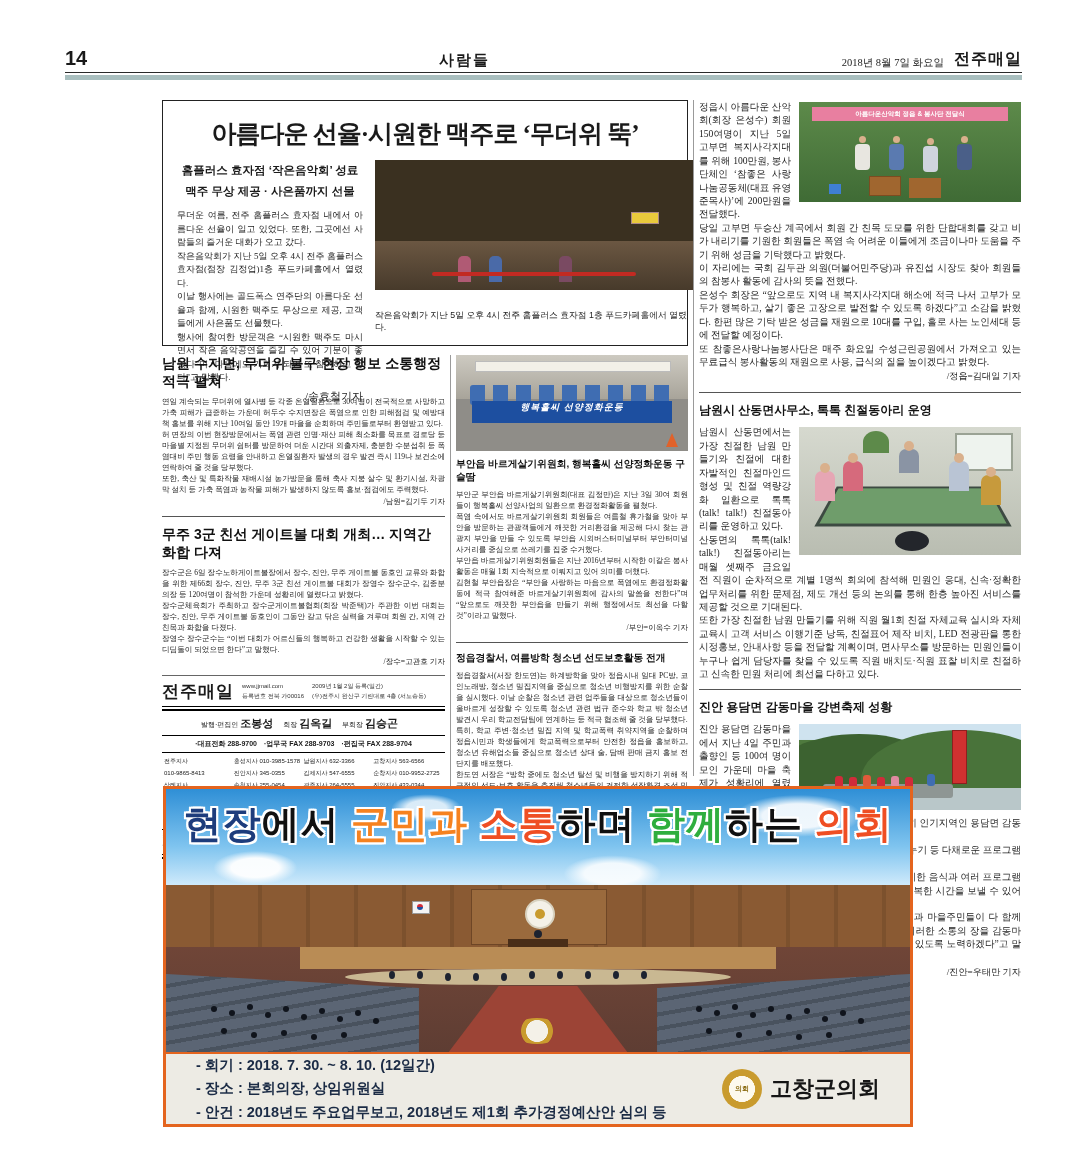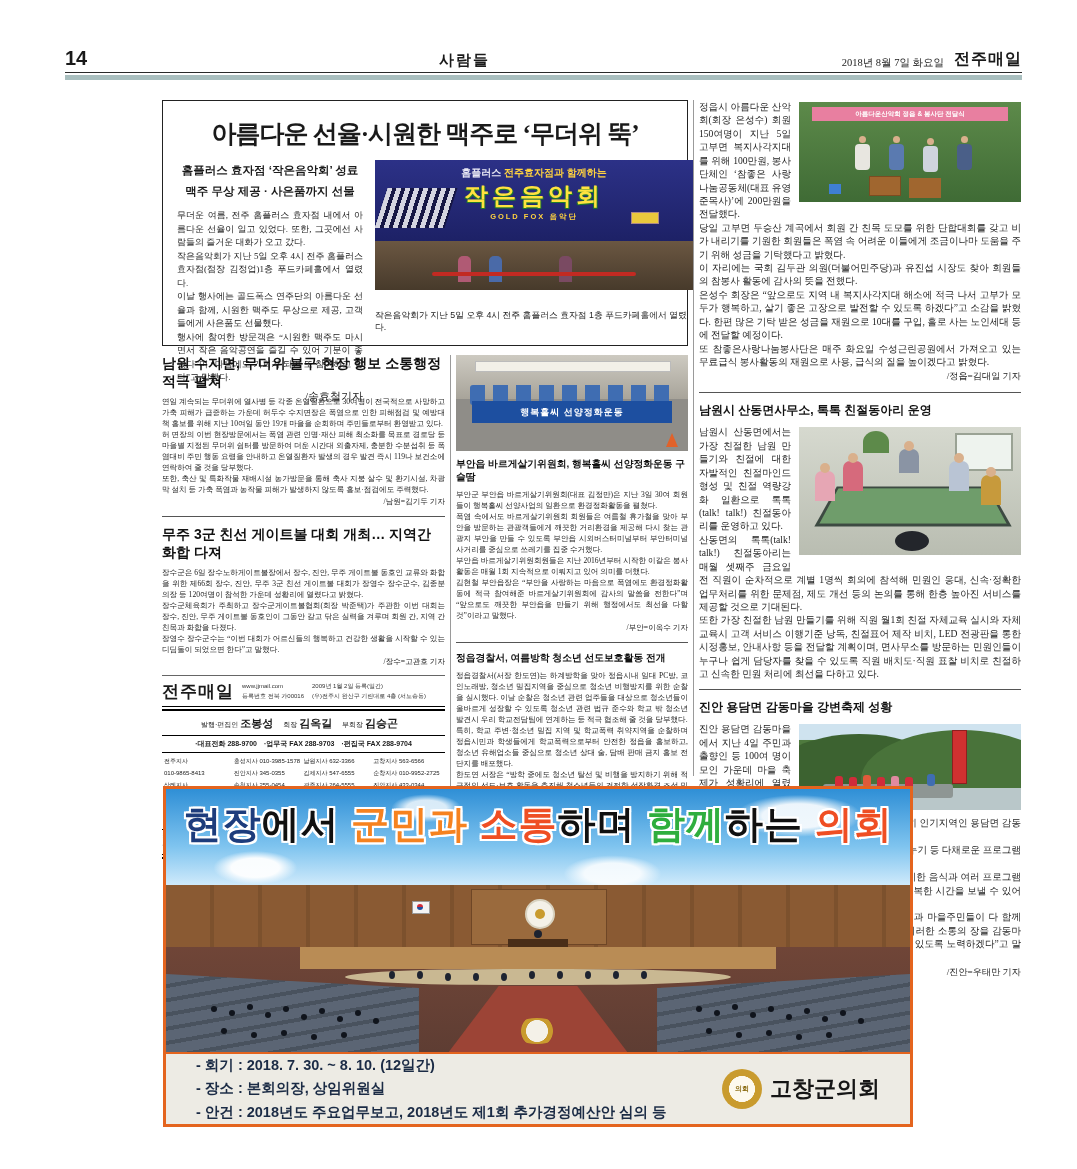--- a/index.html
+++ b/index.html
@@ -68,21 +68,21 @@
 
   
   .bphoto{position:relative;width:100%;height:96px;overflow:hidden;background:#b9b6ad;margin-bottom:7px;}
   .b-build{position:absolute;top:0;left:0;width:100%;height:46%;
            background:linear-gradient(180deg,#cdcac1,#a8a49a);}
   .b-road{position:absolute;bottom:0;left:0;width:100%;height:54%;background:#8f8d88;}
   .b-strip{position:absolute;top:6px;left:8%;width:84%;height:9px;background:#f2f0e8;border:1px solid #bbb;}
   .b-people{position:absolute;top:30px;left:6%;width:88%;height:20px;
             background:repeating-linear-gradient(90deg,#3f6db2 0 15px,rgba(0,0,0,0) 15px 23px);border-radius:3px;}
   .b-banner{position:absolute;top:46px;left:7%;width:86%;height:22px;background:#1d4fa0;
-            display:flex;align-items:center;justify-content:center;}
+            display:flex;justify-content:center;font-style:italic;}
   .b-banner span{color:#fff;font-family:"Liberation Sans",sans-serif;font-size:9px;font-weight:bold;letter-spacing:1px;}
   .b-cone{position:absolute;right:10px;bottom:4px;width:0;height:0;
           border-left:6px solid transparent;border-right:6px solid transparent;border-bottom:14px solid #e1622a;}
 
   
   .cphoto{float:right;margin:2px 0 5px 8px;position:relative;overflow:hidden;}
   .ph-jeongeup{width:222px;height:100px;background:linear-gradient(180deg,#5d8a4a,#3f6b35);}
   .jg-banner{position:absolute;top:5px;left:6%;width:88%;height:14px;background:#e87fa0;
              display:flex;align-items:center;justify-content:center;}
   .jg-banner span{color:#fff;font-family:"Liberation Sans",sans-serif;font-size:6.5px;font-weight:bold;}
@@ -214,26 +214,20 @@
           <div class="feat-sub">홈플러스 효자점 ‘작은음악회’ 성료</div>
           <div class="feat-sub">맥주 무상 제공 · 사은품까지 선물</div>
           <div class="feat-body">무더운 여름, 전주 홈플러스 효자점 내에서 아름다운 선율이 일고 있었다. 또한, 그곳에선 사람들의 즐거운 대화가 오고 갔다.
 작은음악회가 지난 5일 오후 4시 전주 홈플러스 효자점(점장 김정업)1층 푸드카페홀에서 열렸다.
 이날 행사에는 골드폭스 연주단의 아름다운 선율과 함께, 시원한 맥주도 무상으로 제공, 고객들에게 사은품도 선물했다.
 행사에 참여한 방문객은 “시원한 맥주도 마시면서 작은 음악공연을 즐길 수 있어 기분이 좋았다”며 “다음에도 기회가 되면 또 참여하고 싶다”고 말했다.</div>
           <div class="feat-by">/송효철기자</div>
         </div>
         <div class="feat-right">
           <div class="fphoto">
-            <div class="fbanner">
-              <div class="l1"><b>홈플러스</b> <span>전주효자점과 함께하는</span></div>
-              <div class="l2">작은음악회</div>
-              <div class="l3">GOLD FOX 음악단</div>
-              <div class="fkeys"></div>
-            </div>
             <div class="ffloor"></div>
             <div class="fperson fp1"></div>
             <div class="fperson fp2"></div>
             <div class="fperson fp3"></div>
             <div class="fbarrier"></div>
             <div class="fsign"></div>
           </div>
           <div class="fcap">작은음악회가 지난 5일 오후 4시 전주 홈플러스 효자점 1층 푸드카페홀에서 열렸다.</div>
         </div>
       </div>

